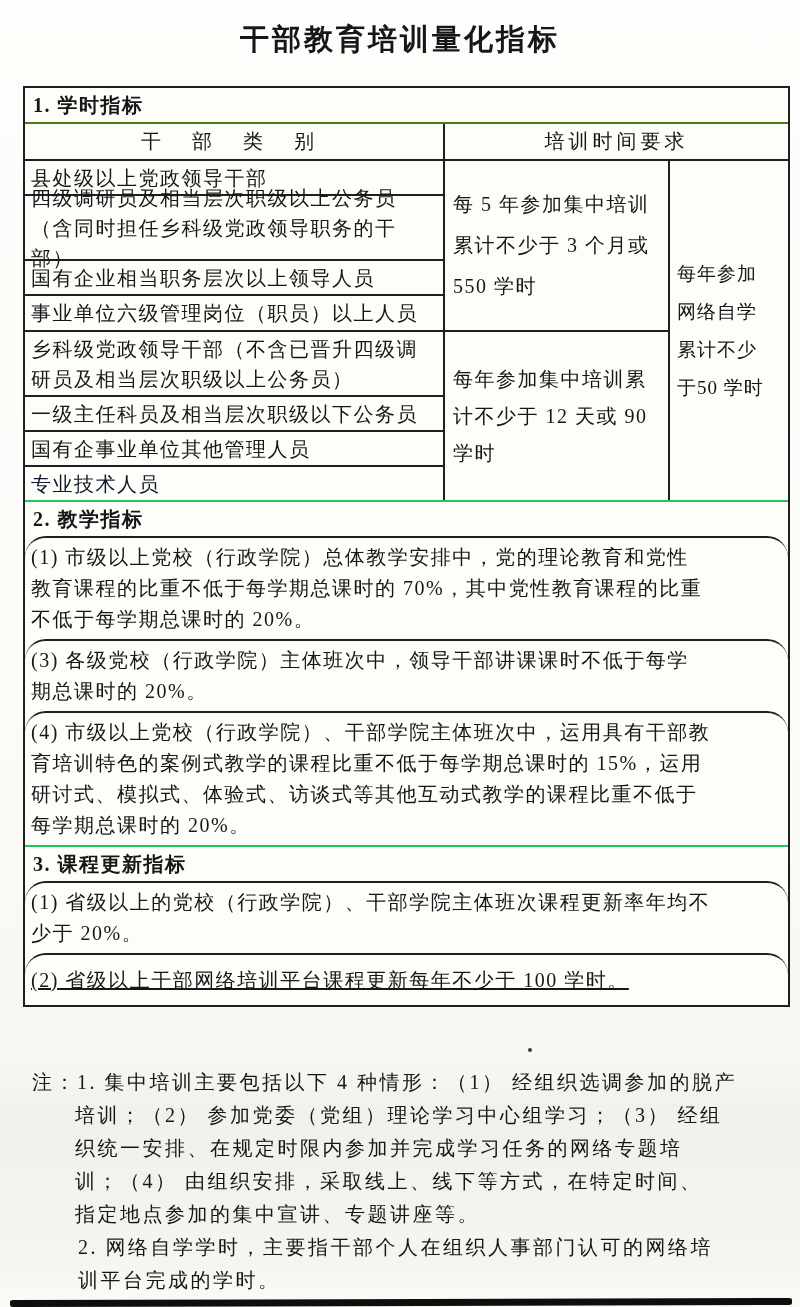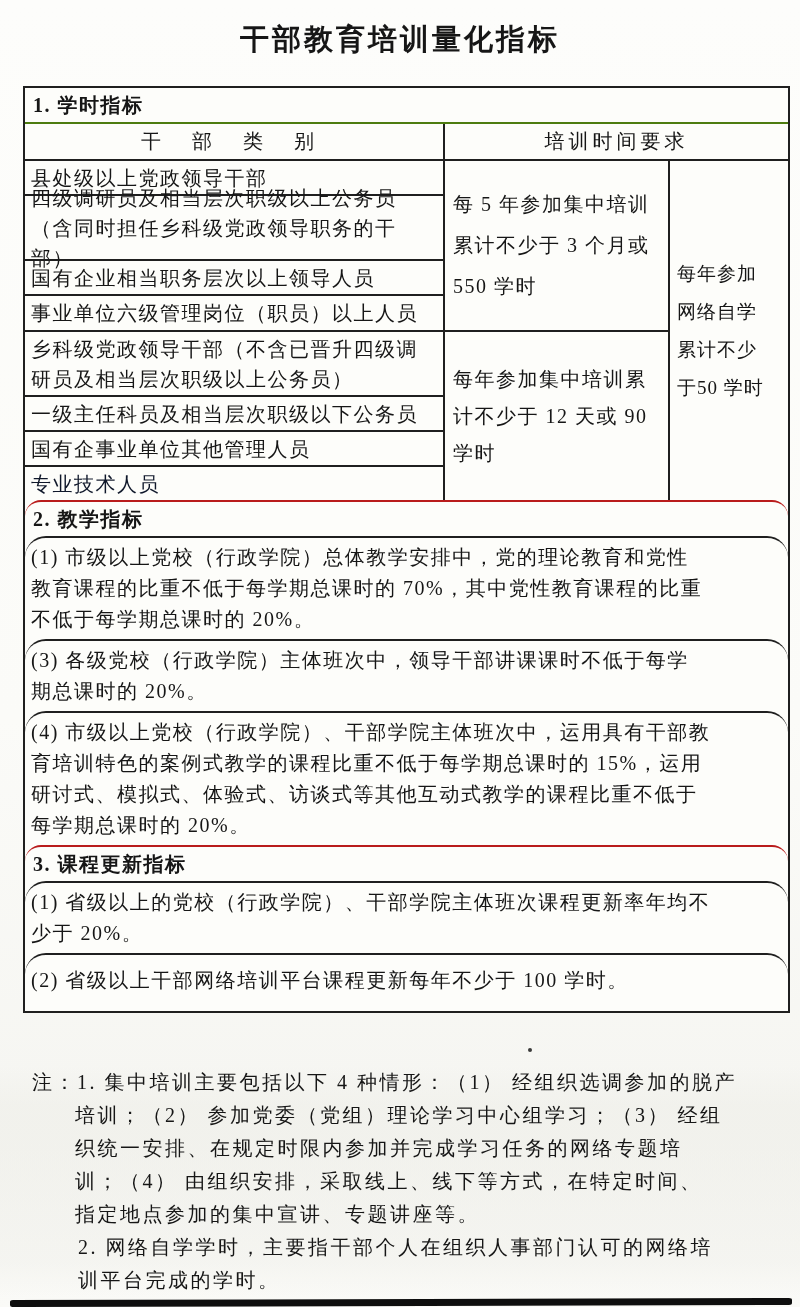--- a/index.html
+++ b/index.html
@@ -22,21 +22,21 @@
     position:absolute;left:23px;top:86px;width:767px;
     box-sizing:border-box;
     border:2px solid #1f1f1f;
     background:#fdfdfa;
   }
   .sec-heading{
     height:34px;line-height:34px;
     padding-left:8px;
     font-size:20px;font-weight:bold;letter-spacing:1.5px;
   }
-  .bt{border-top:2px solid #b91c1c;border-radius:16px;}
+  .bt{border-top:2px solid #22c55e;}
   .grid1{
     display:grid;
     grid-template-columns:418px 225px 1fr;
     grid-template-rows:35px 35px 65px 35px 36px 65px 35px 35px 35px;
     border-top:2px solid #4d7c0f;
   }
   .cell{
     box-sizing:border-box;
     font-size:20px;letter-spacing:1.5px;
     display:flex;align-items:center;
@@ -68,21 +68,21 @@
   .reqB .pre{line-height:37px;}
   .reqC{grid-column:3;grid-row:2/10;border-left:2px solid #1f1f1f;border-top:2px solid #1f1f1f;padding-left:7px;font-size:19px;letter-spacing:1px;}
   .reqC .pre{line-height:38px;}
   .item{
     border-top:2px solid #1f1f1f;
     font-size:20px;letter-spacing:1.5px;
     padding:4px 8px 4px 6px;
     border-radius:21px;
   }
   .item .pre{line-height:31px;}
-  .item-pad{padding-top:10px;padding-bottom:15px;}
+  .item-pad{padding-top:10px;padding-bottom:9px;text-decoration:underline;}
   .notes{
     position:absolute;left:0;top:1066px;width:800px;
     padding-left:32px;box-sizing:border-box;
     font-size:20px;letter-spacing:2.5px;
     background:linear-gradient(180deg,rgba(240,240,235,0) 0%,rgba(238,238,232,.55) 18%,rgba(240,240,235,.45) 85%,rgba(240,240,235,0) 100%);
   }
   .note-body{white-space:pre-line;line-height:33px;}
   .note1{padding-left:43px;text-indent:-43px;}
   .note2{padding-left:46px;}
   .bottom-bar{

